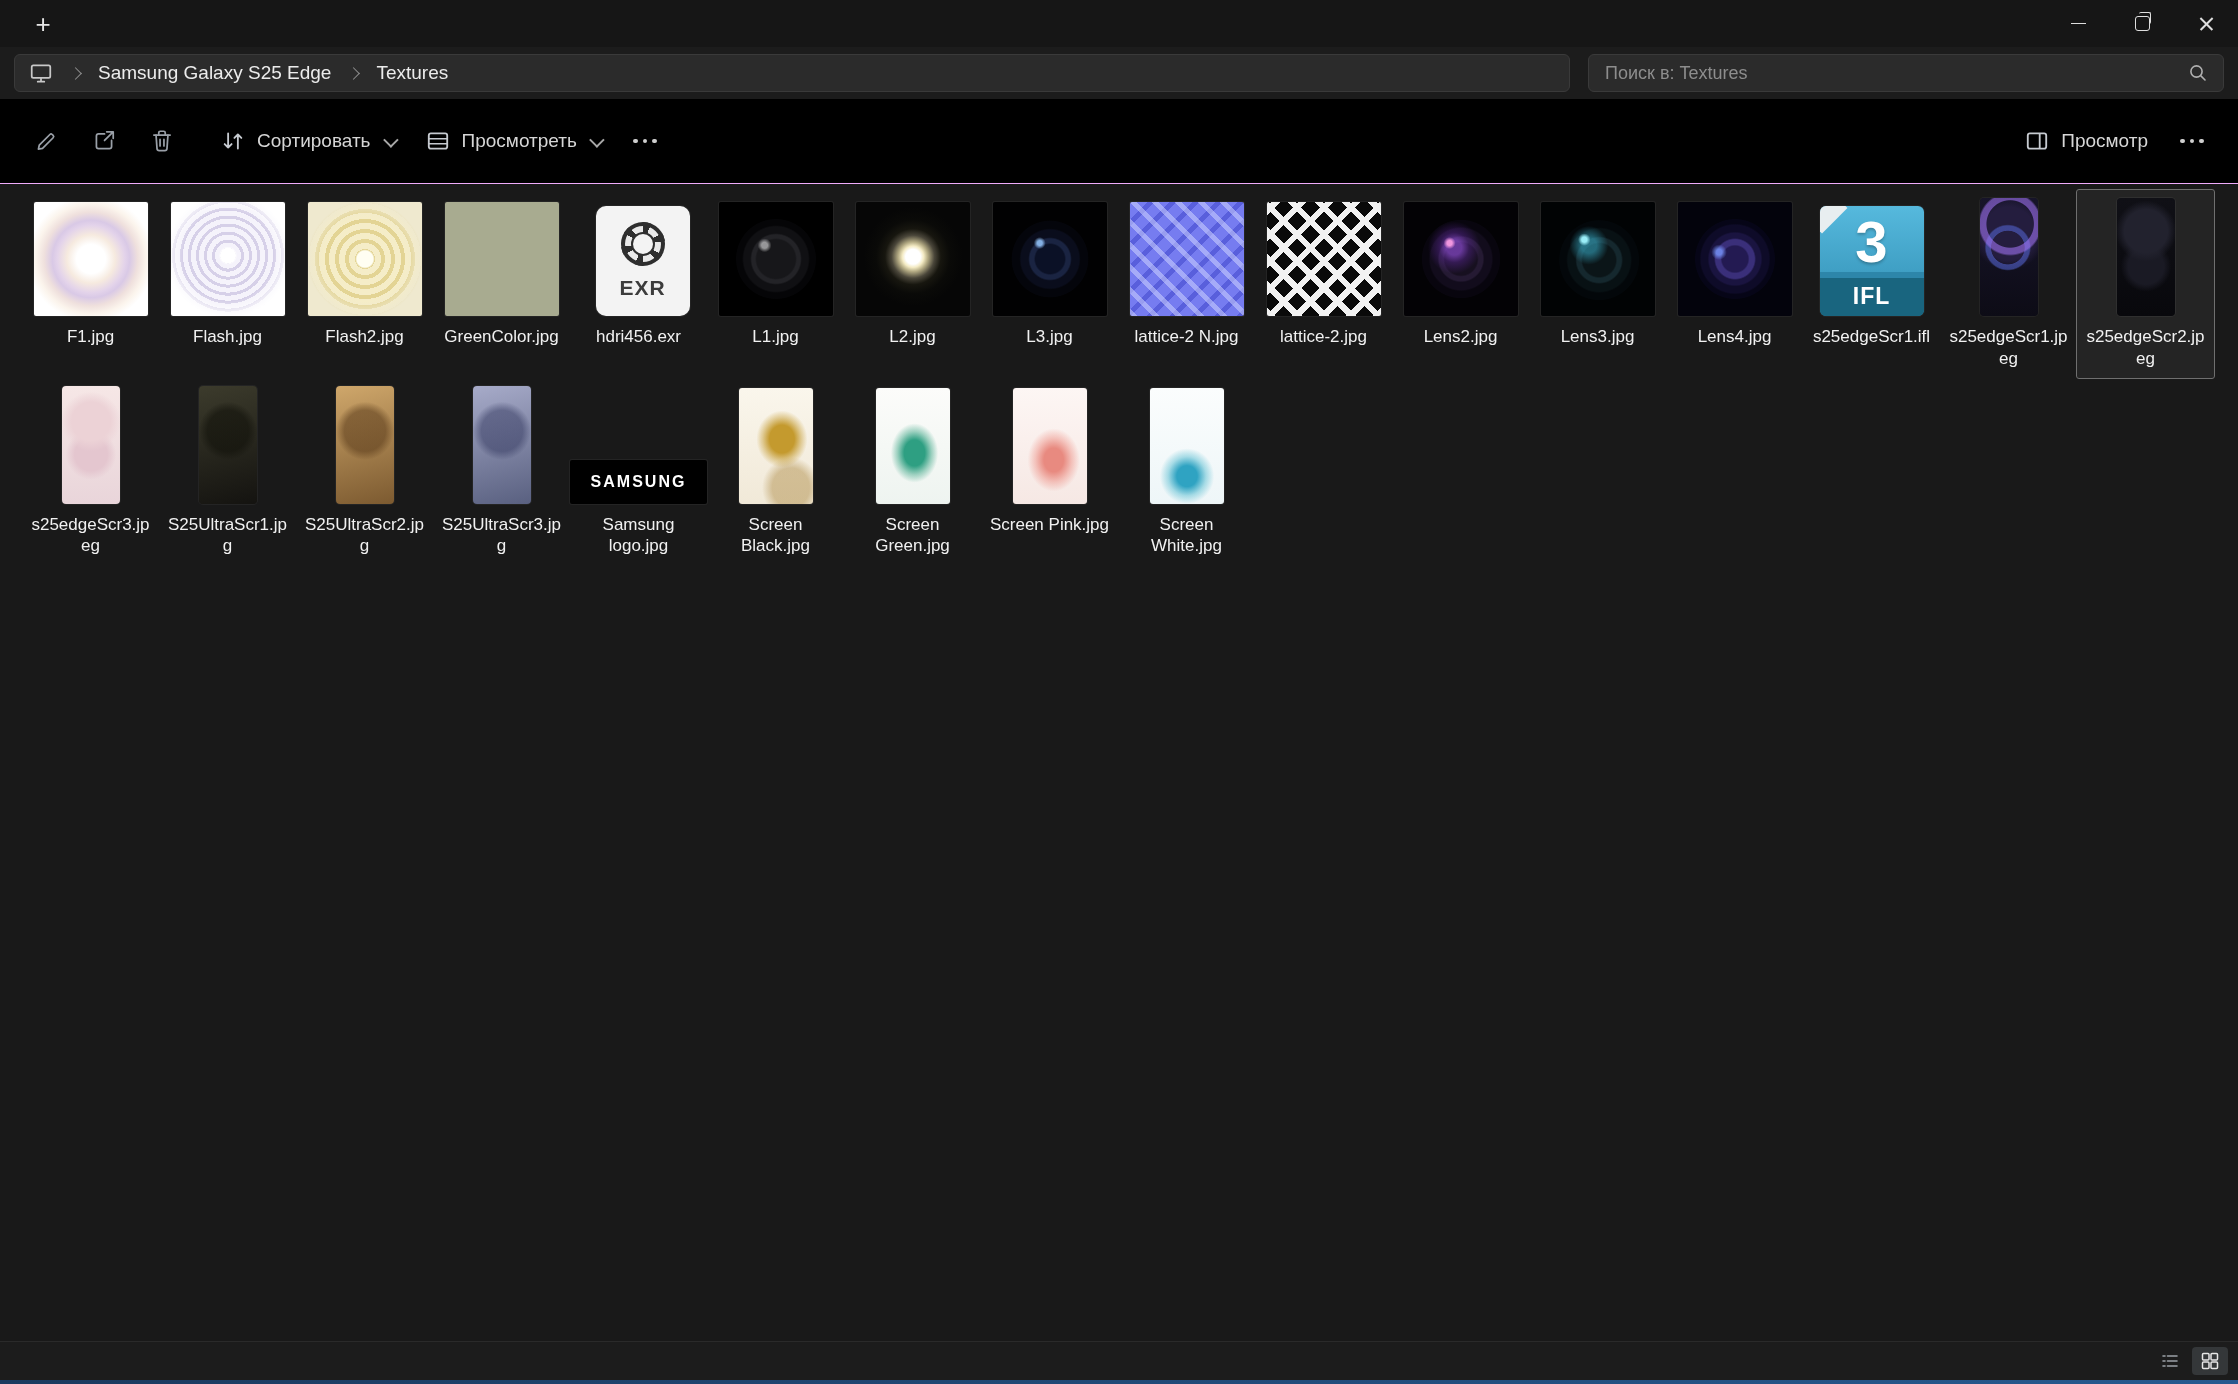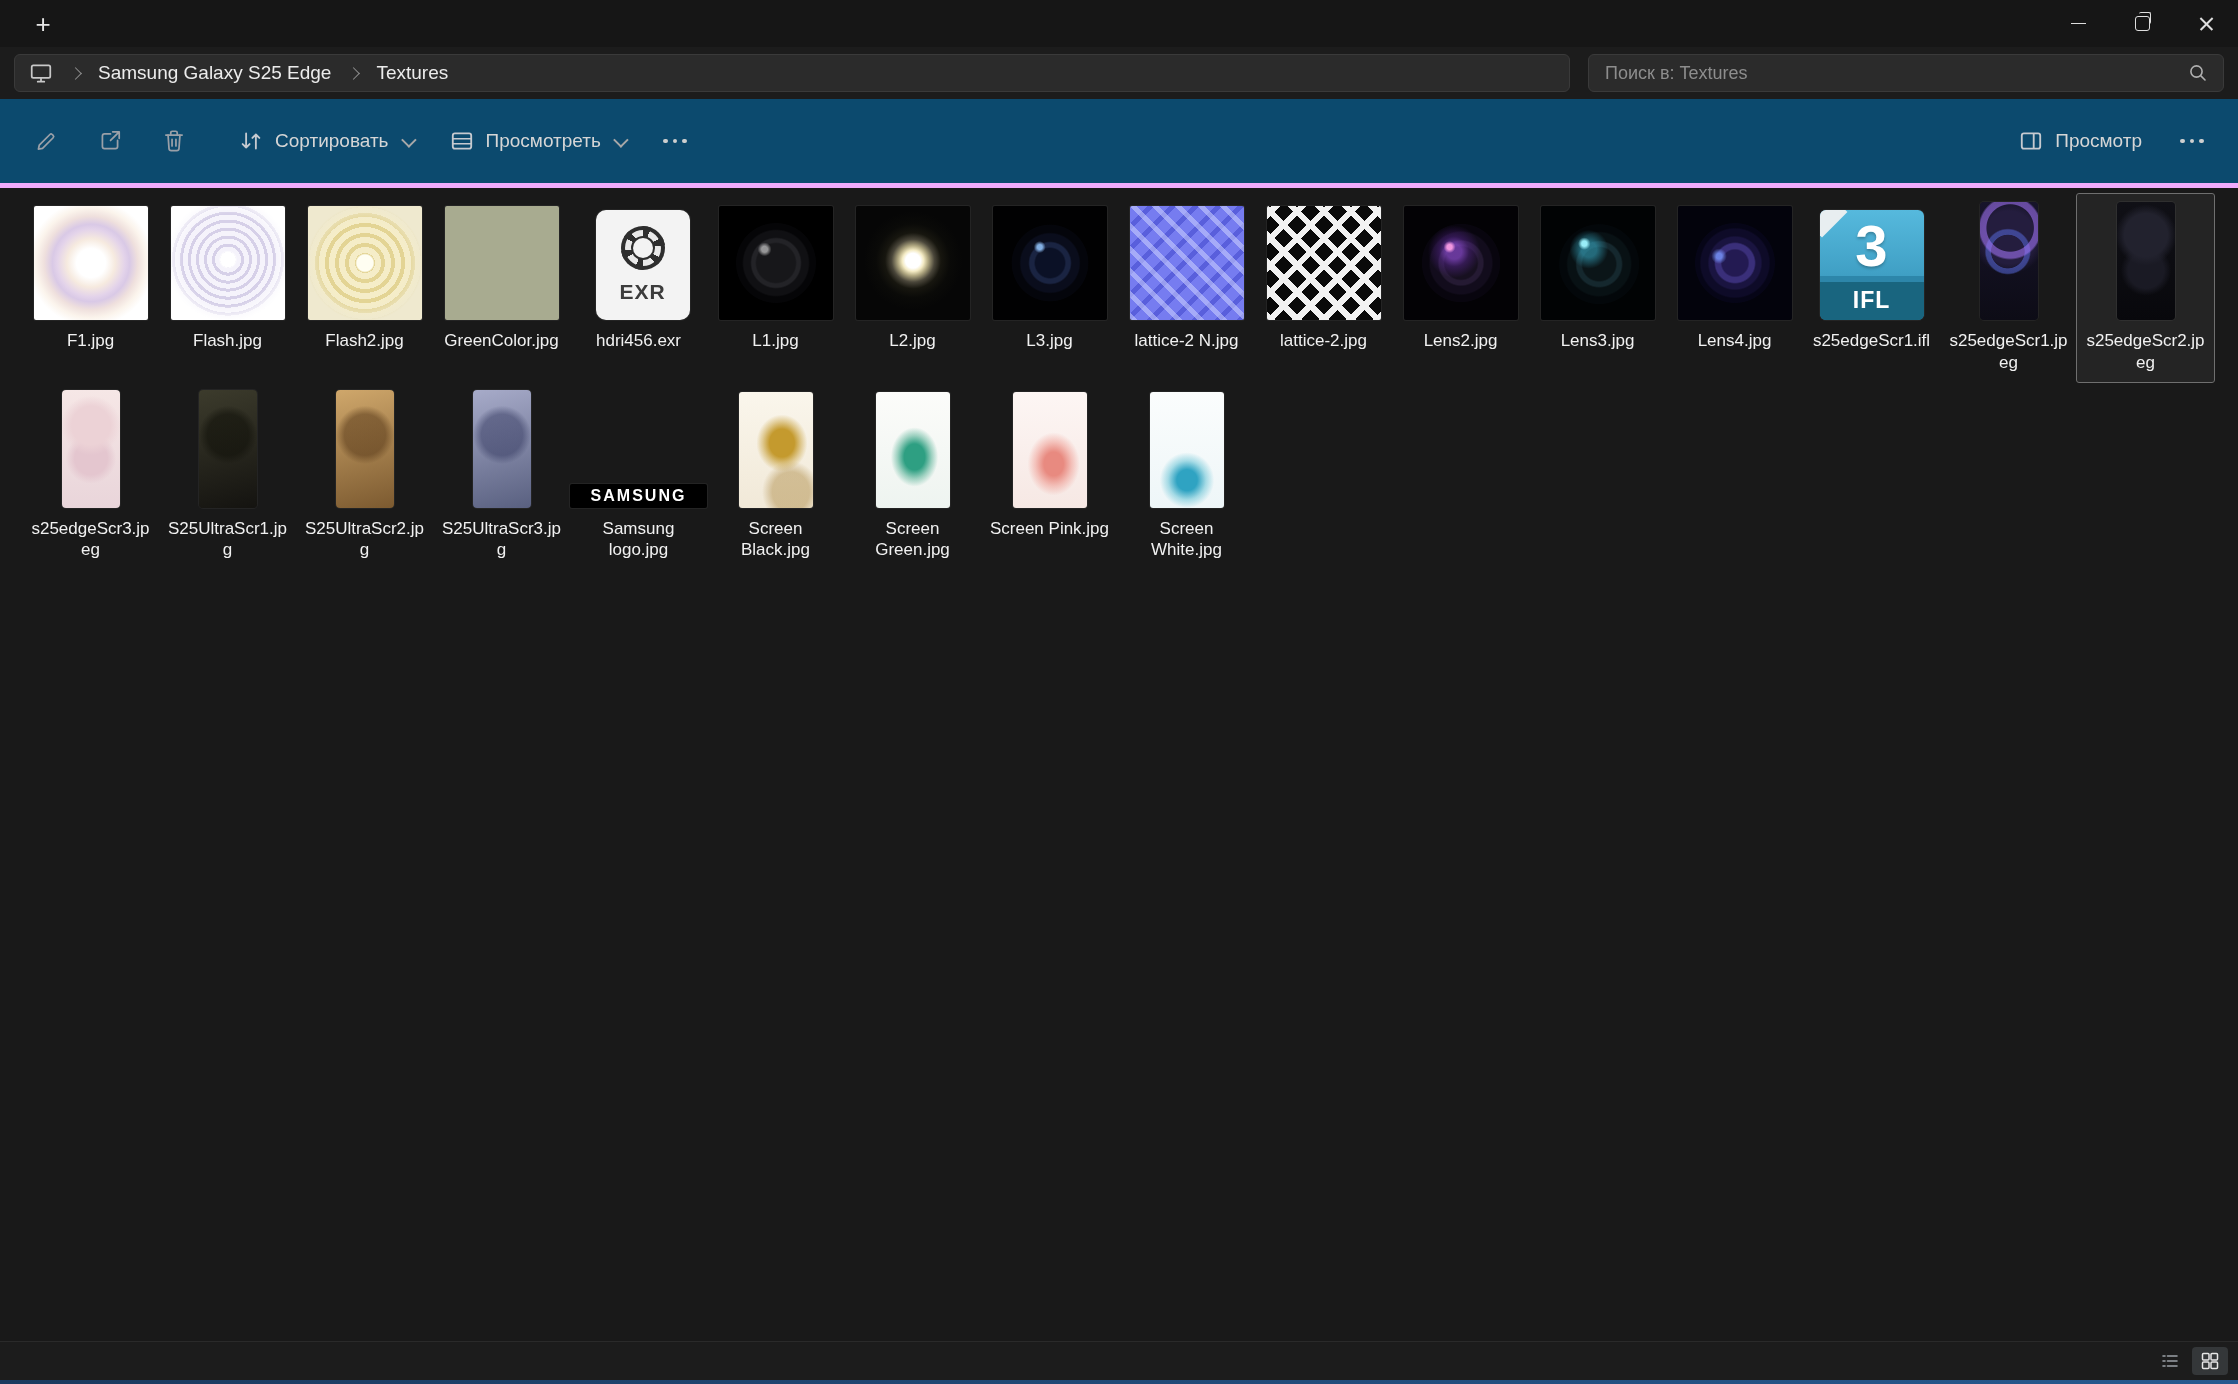--- a/index.html
+++ b/index.html
@@ -31,22 +31,22 @@
   .crumb-pill{flex:1;gap:16px;}
   .crumb{font-size:19px;color:#ececec;white-space:nowrap;}
   .sep{width:8px;height:8px;border-right:1.8px solid #8f8f8f;border-top:1.8px solid #8f8f8f;
        transform:rotate(45deg);flex:0 0 auto;margin:0 2px;}
   .search-pill{width:636px;gap:6px;}
   .search-pill input{flex:1;background:transparent;border:none;outline:none;color:#ddd;font-size:18px;
         font-family:"Liberation Sans","DejaVu Sans",sans-serif;}
   .search-pill input::placeholder{color:#8d8d8d;}
 
   
-  .toolbar{height:84px;background:#0c4a6e;border-bottom:5px solid #f0abfc;display:flex;align-items:center;
-           padding:0 18px;gap:8px;flex:0 0 auto;}
+  .toolbar{height:84px;background:#000000;border-bottom:1px solid #f0abfc;display:flex;align-items:center;
+           padding:0 18px;gap:2px;flex:0 0 auto;}
   .tico,.tbtn{display:flex;align-items:center;justify-content:center;background:transparent;border:none;
            color:#d6d6d6;border-radius:6px;padding:0;cursor:default;}
   .tico{width:56px;height:52px;}
   .tbtn{height:52px;padding:0 14px;gap:11px;font-size:19px;font-family:inherit;}
   .chev{width:9px;height:9px;border-right:2px solid #a8a8a8;border-bottom:2px solid #a8a8a8;
         transform:rotate(45deg) translateY(-2px);margin-left:2px;}
   .dots{display:flex;gap:5px;align-items:center;}
   .dots i{width:4.5px;height:4.5px;border-radius:50%;background:#cfcfcf;display:block;}
   .spacer{flex:1;}
   svg{display:block;}
@@ -60,21 +60,21 @@
   .thumb{box-shadow:0 0 0 1px rgba(255,255,255,0.05);border-radius:2px;position:relative;}
   .flabel{margin-top:10px;font-size:17px;line-height:1.28;color:#f1f1f1;text-align:center;
           max-width:120px;overflow-wrap:anywhere;}
 
   
   .k-square{width:114px;height:114px;}
   .k-doc{width:94px;height:110px;}
   .k-ifl{width:104px;height:110px;}
   .k-phone{width:58px;height:118px;border-radius:4px;}
   .k-screen{width:74px;height:116px;border-radius:3px;}
-  .k-wide{width:137px;height:24px;text-align:right;}
+  .k-wide{width:137px;height:44px;text-align:right;}
 
   
   .t-f1{background:radial-gradient(circle at 50% 50%,#fff 0 18%,#f6eadf 30%,#e3d3ea 42%,#d9c9e6 48%,#efe0dd 58%,#fbf4ec 68%,#fff 78%);}
   .t-flash{background:
       radial-gradient(circle at 50% 47%,rgba(255,255,255,0) 0 55%,#fff 74%),
       radial-gradient(circle at 50% 47%,#fff 0 9%,rgba(255,255,255,0) 11%),
       repeating-radial-gradient(circle at 50% 47%,#f5f3fb 0 5px,#d6d0e8 5px 8px);}
   .t-flash2{background:
       radial-gradient(circle at 50% 50%,rgba(247,240,214,0) 0 52%,#efe9cf 72%),
       radial-gradient(circle at 50% 50%,#fffef2 0 10%,rgba(255,255,255,0) 12%),

